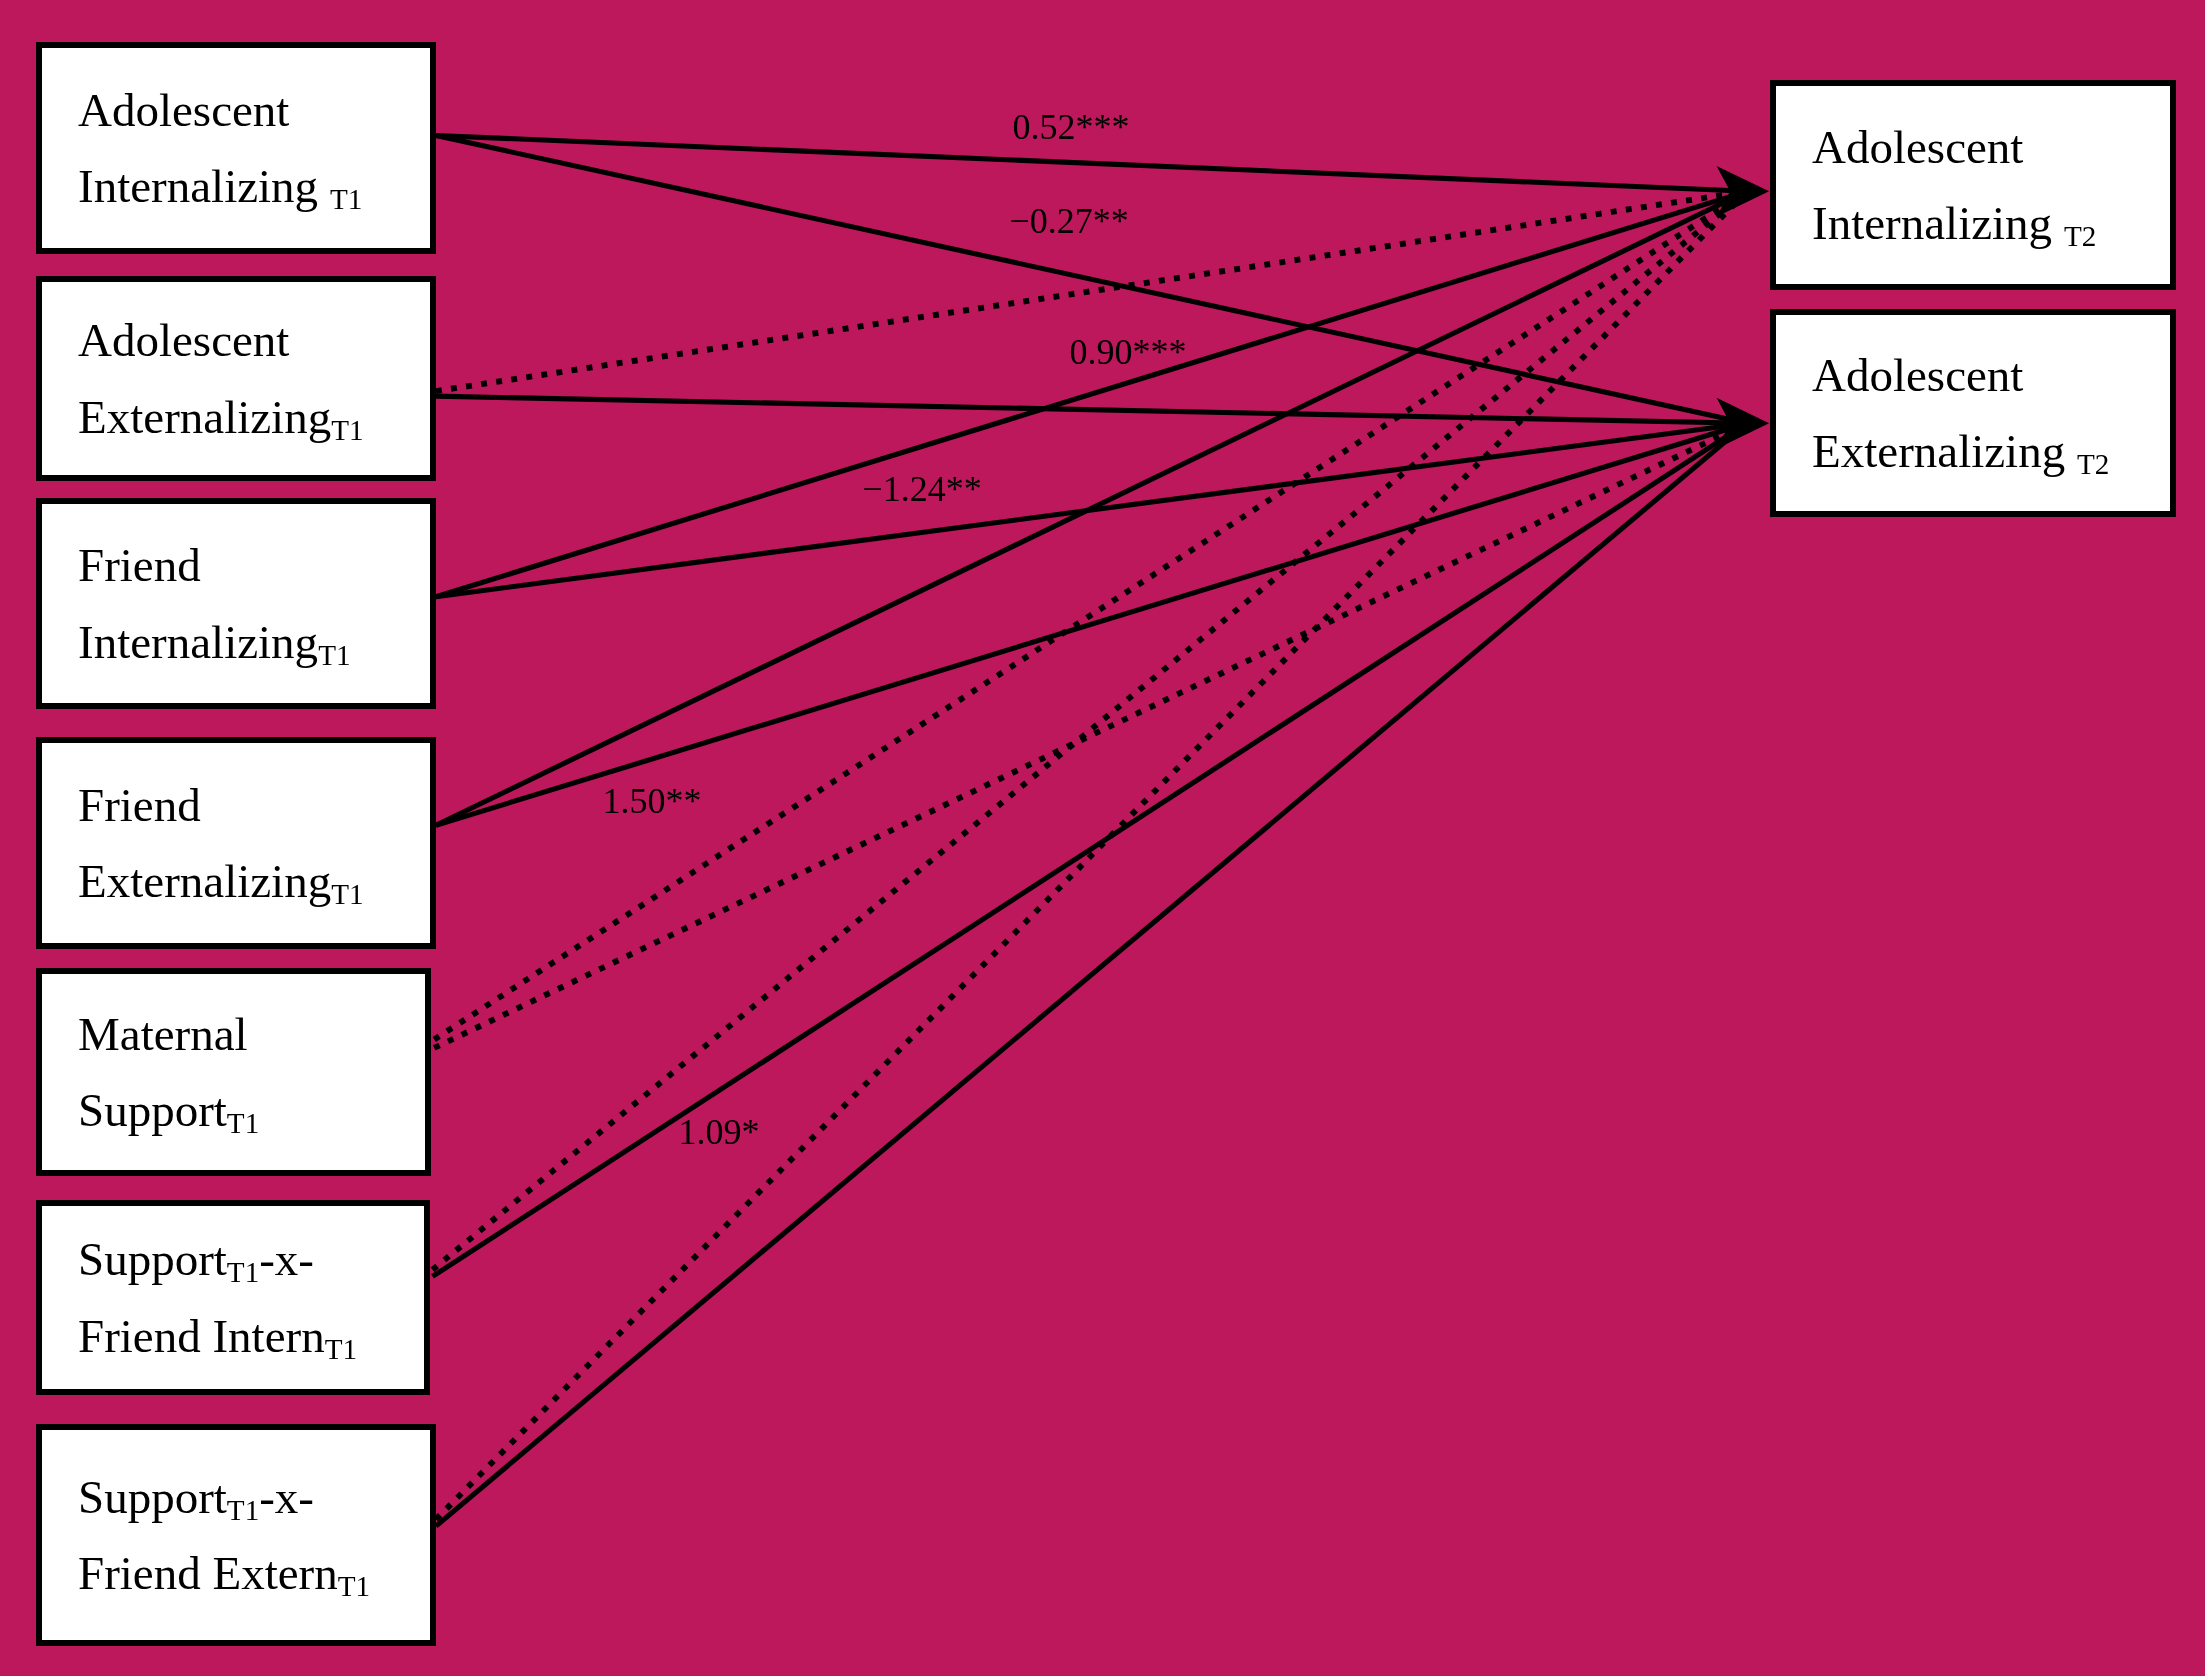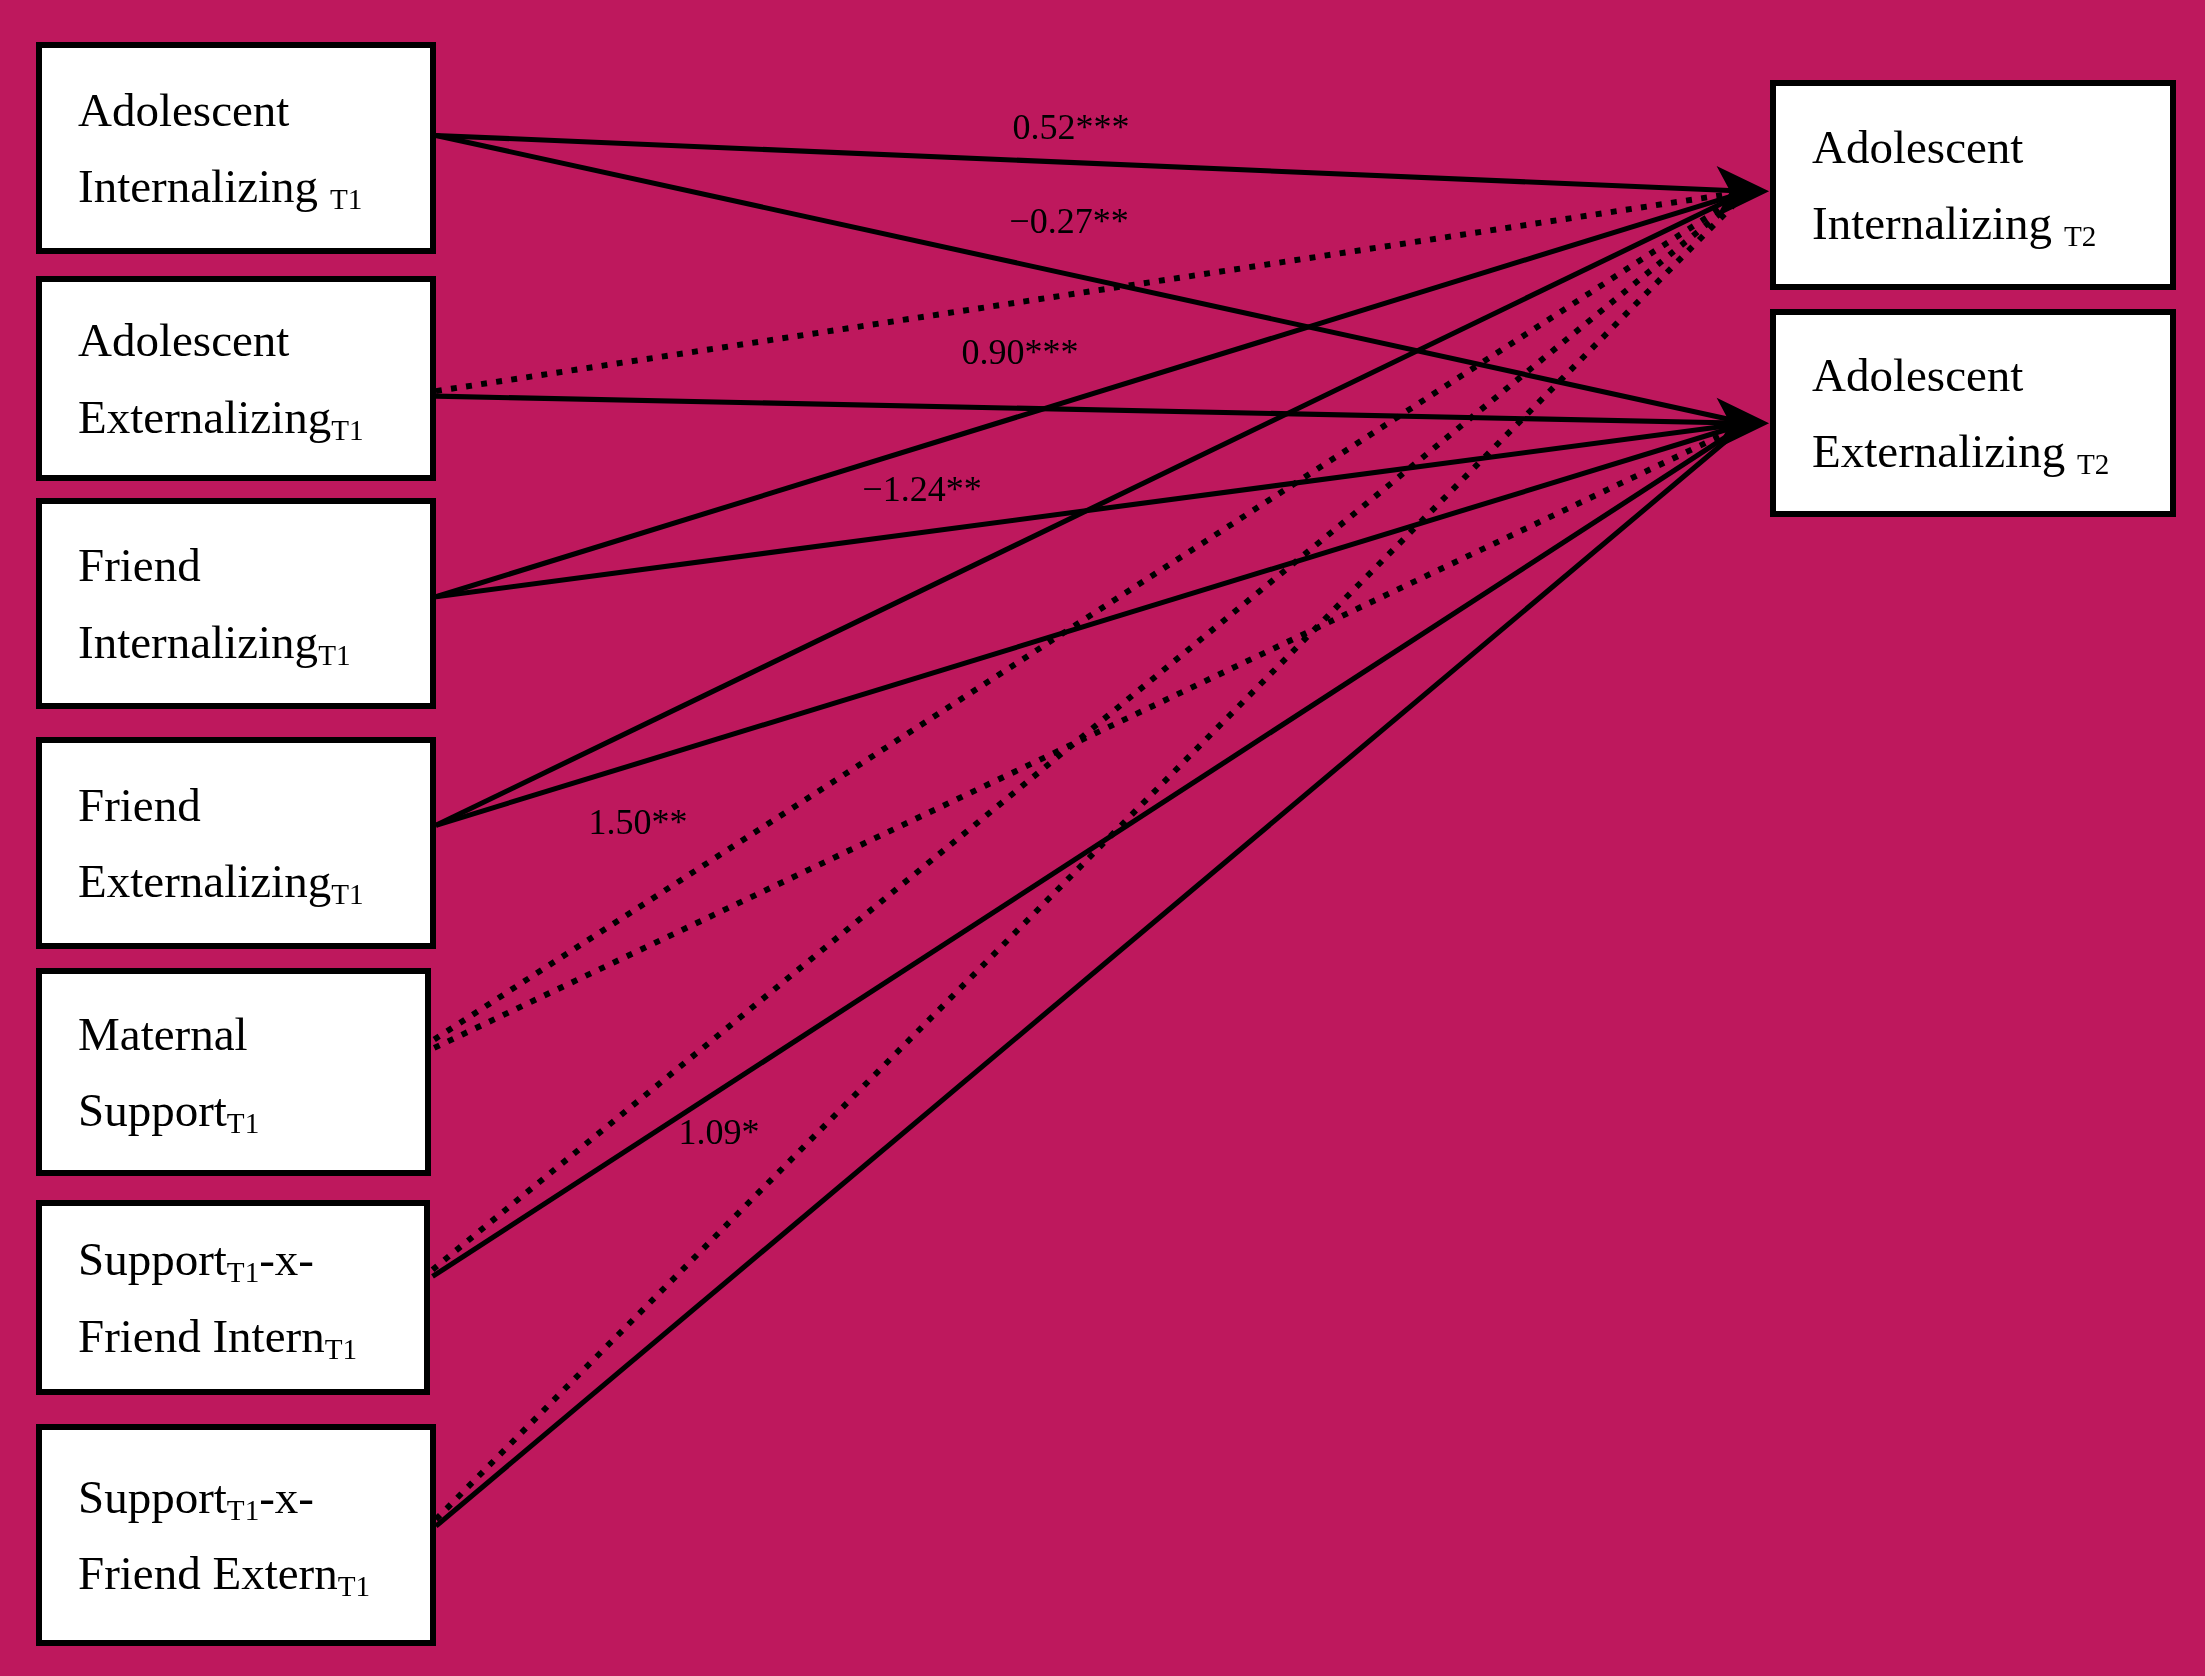--- a/index.html
+++ b/index.html
@@ -134,18 +134,18 @@
   </div>
   <div class="box r2">
     <div class="box-text">
       <span>Adolescent</span><sub></sub><span></span><br>
       <span>Externalizing </span><sub>T2</sub>
     </div>
   </div>
 
 <div class="coef-label" style="left: 1071px; top: 127px;">0.52***</div>
     <div class="coef-label" style="left: 1069px; top: 221px;">−0.27**</div>
-    <div class="coef-label" style="left: 1020px; top: 352px;">0.90***</div>
+    <div class="coef-label" style="left: 1128px; top: 352px;">0.90***</div>
     <div class="coef-label" style="left: 922px; top: 489px;">−1.24**</div>
-    <div class="coef-label" style="left: 638px; top: 801px; margin-top: 21px;">1.50**</div>
+    <div class="coef-label" style="left: 652px; top: 801px;">1.50**</div>
     <div class="coef-label" style="left: 719px; top: 1132px;">1.09*</div>
   </div>
 
 
 </body></html>

